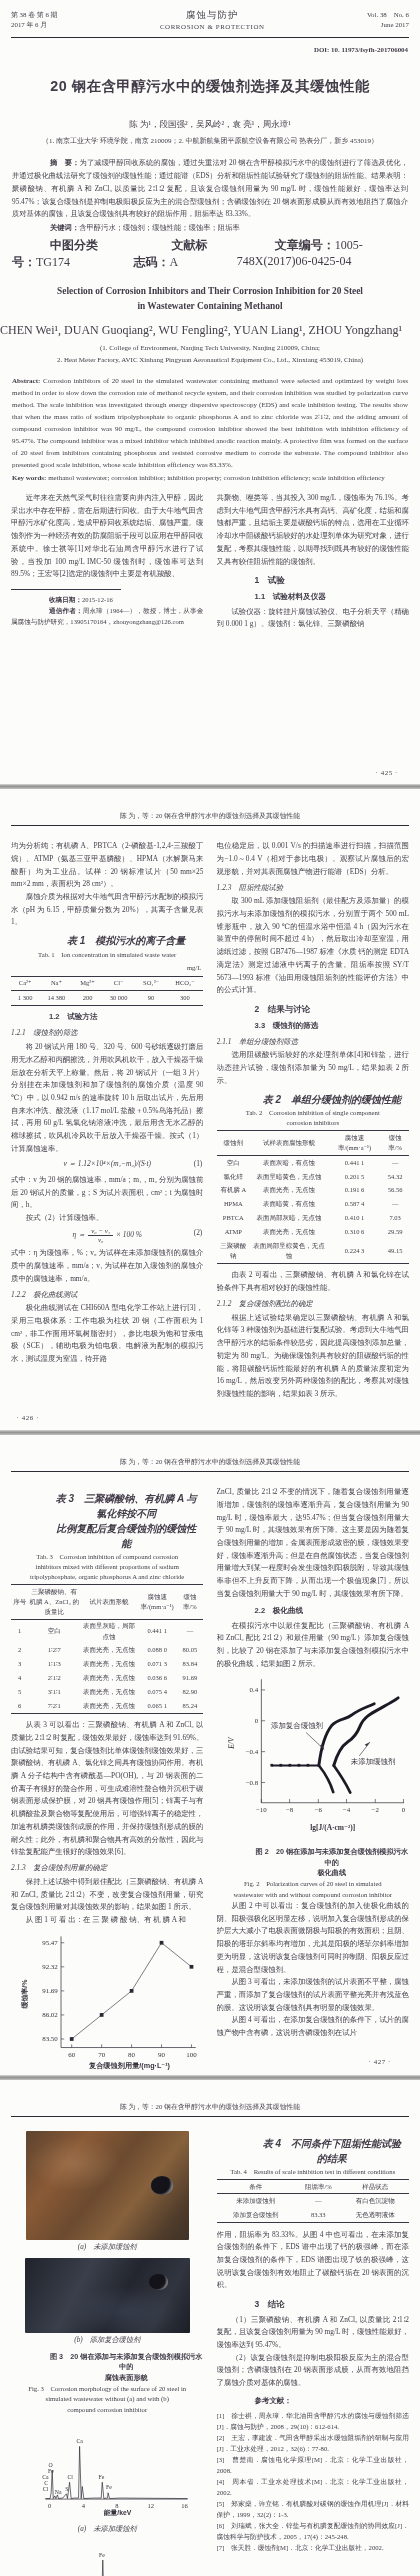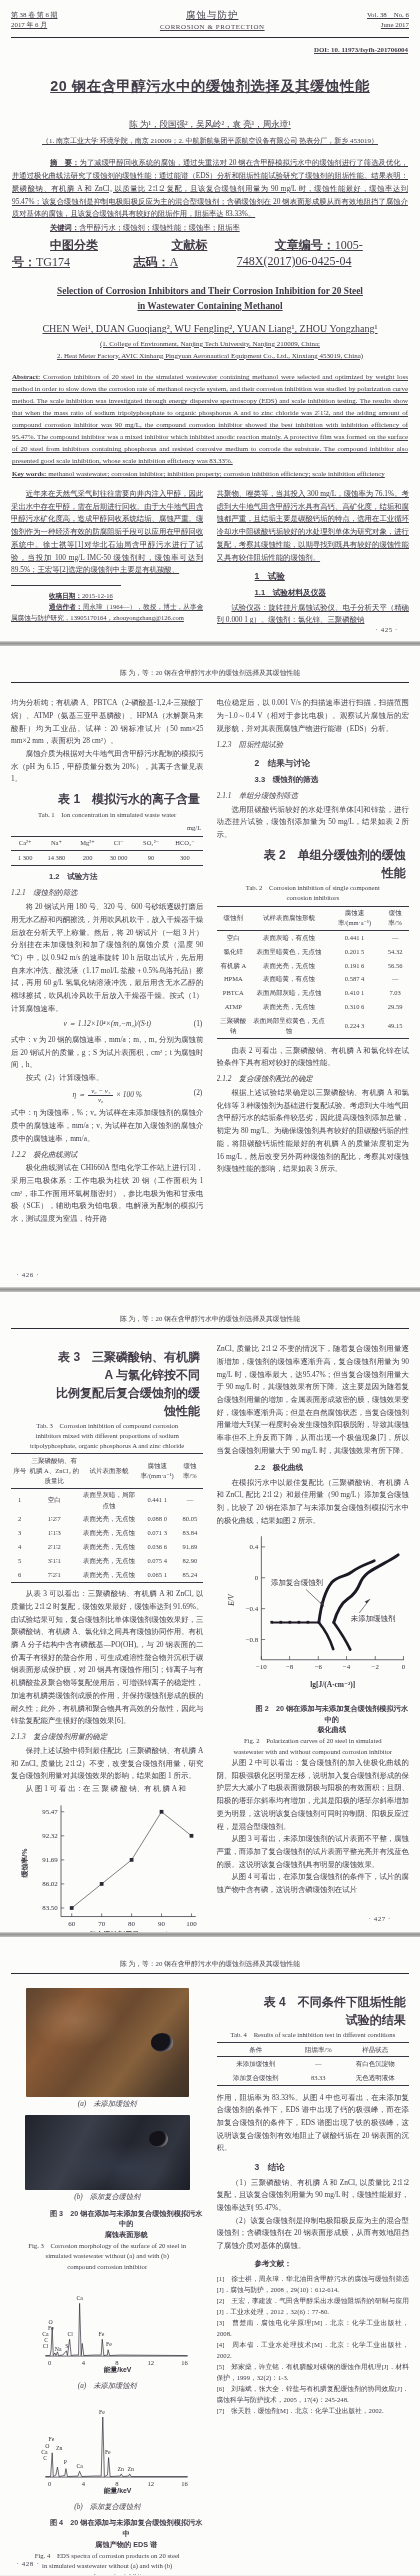--- a/index.html
+++ b/index.html
@@ -1,57 +1,57 @@
 <!DOCTYPE html>
 <html style="font-size:8.8px"><head>
 <meta charset="utf-8">
 <style>
   html,body{margin:0;padding:0;}
   body{width:420px;background:#efefec;font-family:"Liberation Serif","DejaVu Serif",serif;color:#423c49;}
   .page{background:#fcfcfa;overflow:hidden;position:relative;box-sizing:border-box;}
-  #p1{height:641px;text-decoration:underline;}
+  #p1{height:784px;}
   #p2{height:641px;}
   #p3{height:640px;}
   #p4{height:638px;}
   .gap{height:5px;background:linear-gradient(180deg,#d9d9d6,#8f8f8d 45%,#c3c3c0);}
   .hei{font-family:"Liberation Sans","DejaVu Sans",sans-serif;font-weight:bold;padding-left:38px;}
   
   .jhead{display:flex;justify-content:space-between;align-items:center;padding:7.7px 11px 3.3px;font-size:6.9px;line-height:1.5;}
   .jhead .c{text-align:center;}
   .jhead .r{text-align:right;}
   .jname{font-size:9.4px;letter-spacing:1.1px;}
   .jname-en{font-size:6.9px;letter-spacing:0.6px;}
   .thick-rule{border-bottom:1.2px solid #2e2a35;margin:1.1px 11px 0;}
   .doi{ text-align:right;font-size:6.9px;font-weight:bold;padding:8.8px 12px 0;}
   .main-title{text-align:center;font-size:14.3px;letter-spacing:0.6px;padding:14.3px 16.5px 0;}
   .authors{text-align:center;font-size:8.5px;padding-top:13.2px;}
   .affil{text-align:center;font-size:7px;padding:5.5px 16.5px 0;}
   .absblock{padding:11px 12px 0;font-size:7.3px;line-height:12.7px;text-align:justify;}
   .absblock .lbl{font-weight:bold;}
   .meta-line{padding:2.2px 12px 0;font-size:12px;display:flex;gap:19px;}
   .en-title{text-align:center;font-size:9.4px;padding:13.2px 22px 0;line-height:1.55;}
-  .en-authors{text-align:center;font-size:10px;padding-top:10px;}
+  .en-authors{text-align:left;font-size:12px;padding-top:10px;}
   .en-affil{text-align:center;font-size:7px;padding:4.4px 15.4px 0;line-height:1.7;}
   .en-abs{padding:8.8px 12px 0;font-size:7px;line-height:12px;text-align:justify;}
   
   .cols{display:flex;gap:13.2px;padding:7.7px 11px 0;}
   .col{flex:1;min-width:0;font-size:7.4px;line-height:12.7px;text-align:justify;overflow:hidden;}
   .para{text-indent:2em;margin:0;}
   .para-run{text-indent:0;margin:0;}
   .sec1{font-size:8.5px;margin:5.5px 0 3.3px;}
   .sec2{font-size:7.6px;margin:4.4px 0 2.2px;}
   .sec3{font-size:7.4px;margin:3.3px 0 1.1px;font-style:italic;}
   .footnote{margin-top:7.7px;font-size:6.6px;line-height:11px;}
   .footnote-rule{width:110px;border-top:0.7px solid #3a3542;margin-bottom:4.4px;}
   .pageno{position:absolute;font-size:6.9px;letter-spacing:0.6px;}
   
   .runhead{padding-top:22px;text-align:center;font-size:6.8px;}
   .runrule{border-bottom:0.9px solid #2e2a35;margin:3.9px 11px 6.6px;}
   
-  .tbl-title-zh{text-align:right;font-size:12px;margin:4.4px 3.3px 1.1px;line-height:1.5;}
+  .tbl-title-zh{text-align:center;font-size:10px;margin:4.4px 3.3px 1.1px;line-height:1.5;font-style:italic;}
   .tbl-title-en{text-align:center;font-size:6.7px;margin:0 1.1px 2.2px;line-height:1.5;}
   .tbl-unit{text-align:right;font-size:6.6px;margin:0 2.2px 0.6px;}
   .dtable{width:100%;border-collapse:collapse;font-size:6.5px;text-align:center;border-top:0.9px solid #3a3542;border-bottom:0.9px solid #3a3542;line-height:1.55;}
   .dtable th{border-bottom:0.6px solid #3a3542;font-weight:normal;padding:1.7px 0.6px;}
   .dtable td{padding:1.9px 0.6px;}
   .tblwrap{margin:1.1px 0 5.5px;}
   
   .eq{position:relative;text-align:center;font-style:italic;margin:2.8px 0;}
   .eq .eqno{position:absolute;right:1.1px;top:0;font-style:normal;}
   .frac{display:inline-flex;flex-direction:column;align-items:center;vertical-align:middle;line-height:1.15;font-size:6.9px;margin:0 1.1px;}
@@ -199,20 +199,21 @@
         <span>× 100 %</span>
         <span class="eqno">(2)</span>
       </div>
       <p class="para-run">式中：η 为缓蚀率，%；v₀ 为试样在未添加缓蚀剂的腐蚀介质中的腐蚀速率，mm/a；v₁ 为试样在加入缓蚀剂的腐蚀介质中的腐蚀速率，mm/a。</p>
       <div class="sec3">1.2.2　极化曲线测试</div>
       <p class="para">极化曲线测试在 CHI660A 型电化学工作站上进行[3]，采用三电极体系：工作电极为柱状 20 钢（工作面积为 1 cm²，非工作面用环氧树脂密封），参比电极为饱和甘汞电极（SCE），辅助电极为铂电极。电解液为配制的模拟污水，测试温度为室温，待开路</p>
     </div>
     <div class="col">
       <p class="para-run">电位稳定后，以 0.001 V/s 的扫描速率进行扫描，扫描范围为−1.0～0.4 V（相对于参比电极）。观察试片腐蚀后的宏观形貌，并对其表面腐蚀产物进行能谱（EDS）分析。</p>
       <div class="sec3">1.2.3　阻垢性能试验</div>
+      <p class="para">取 300 mL 添加缓蚀阻垢剂（最佳配方及添加量）的模拟污水与未添加缓蚀剂的模拟污水，分别置于两个 500 mL 锥形瓶中，放入 90 ℃的恒温水浴中恒温 4 h（因为污水在装置中的停留时间不超过 4 h），然后取出冷却至室温，用滤纸过滤，按照 GB7476—1987 标准《水质 钙的测定 EDTA 滴定法》测定过滤液中钙离子的含量。阻垢率按照 SY/T 5673—1993 标准《油田用缓蚀阻垢剂的性能评价方法》中的公式计算。</p>
       <h2 class="sec1 hei">2　结果与讨论</h2>
       <h3 class="sec2 hei">3.3　缓蚀剂的筛选</h3>
       <div class="sec3">2.1.1　单组分缓蚀剂筛选</div>
       <p class="para">选用阻碳酸钙垢较好的水处理剂单体[4]和锌盐，进行动态挂片试验，缓蚀剂添加量为 50 mg/L，结果如表 2 所示。</p>
       <div class="tbl-title-zh hei">表 2　单组分缓蚀剂的缓蚀性能</div>
       <div class="tbl-title-en">
         <div>Tab. 2　Corrosion inhibition of single component</div>
         <div>corrosion inhibitors</div>
       </div>
       <div class="tblwrap">

